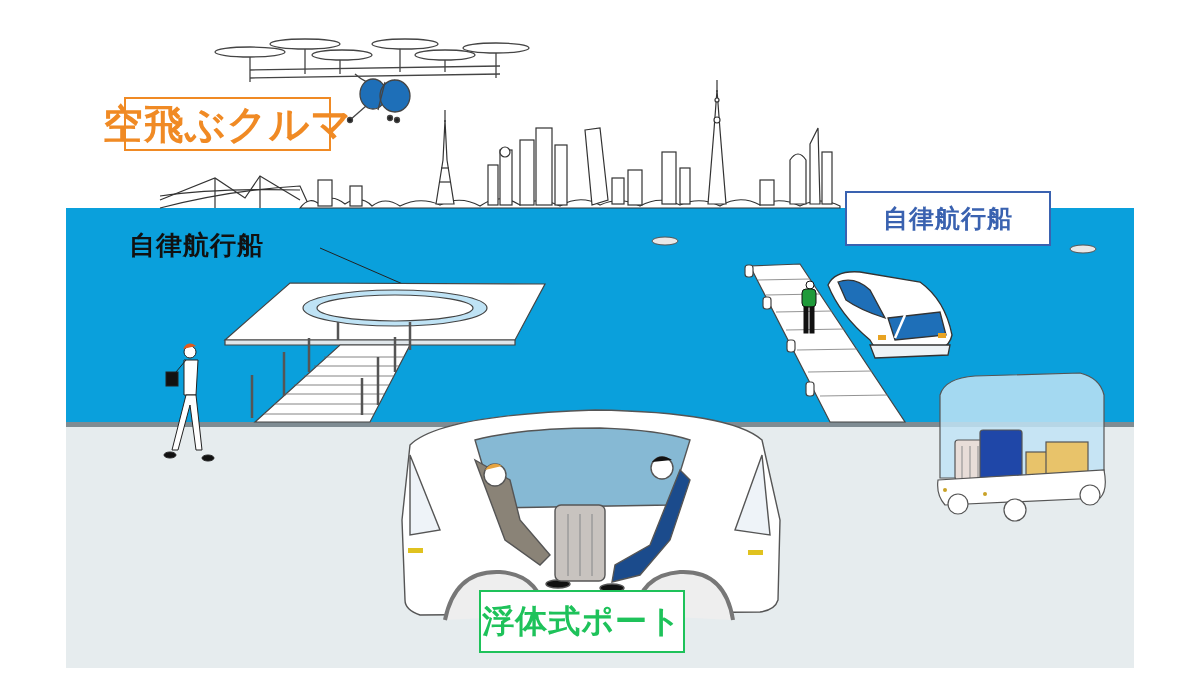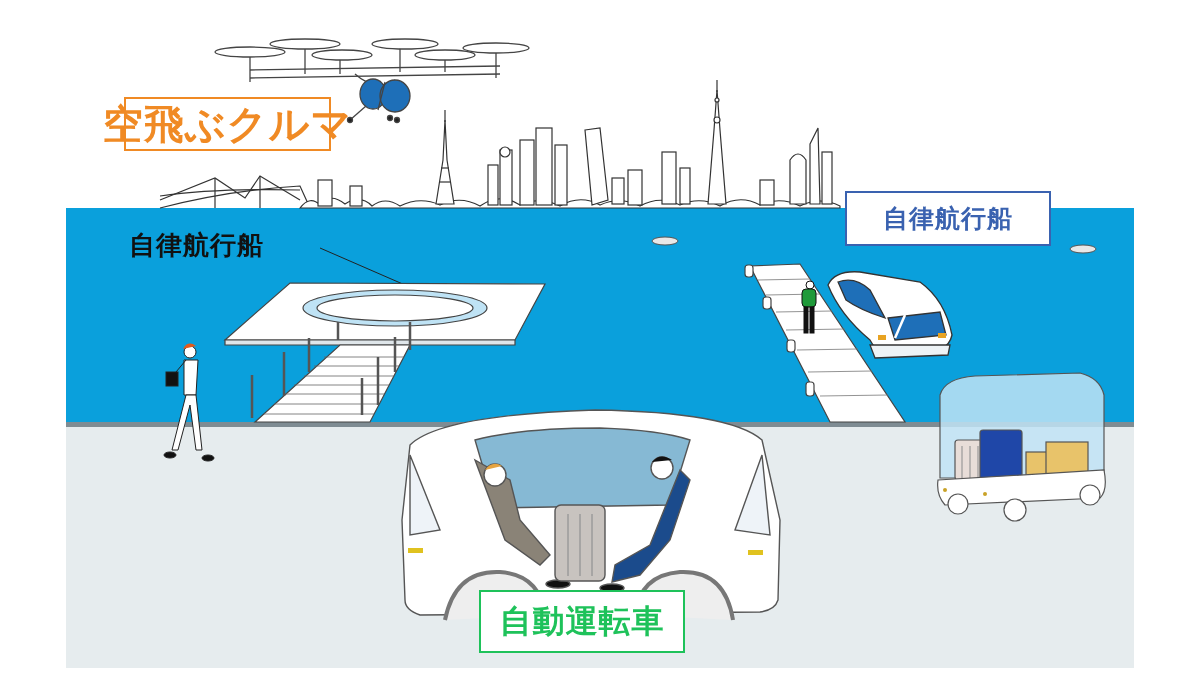--- a/index.html
+++ b/index.html
@@ -226,15 +226,15 @@
       <ellipse cx="612" cy="588" rx="12" ry="4" fill="#111"></ellipse>
     </g>
   </svg>
 
   <div class="label-box lbl-flying" style="border-color:#f08a24;color:#f08a24">空飛ぶクルマ</div>
 
   <div class="label-box lbl-ship" style="border-color:#3a62b0;color:#3a62b0">自律航行船</div>
 
   <div class="lbl-port" style="color:#111111">自律航行船</div>
 
-  <div class="label-box lbl-car" style="border-color:#1ec25a;color:#1ec25a">自動運転車</div>
+  <div class="label-box lbl-car" style="border-color:#1ec25a;color:#1ec25a">浮体式ポート</div>
 
 </div>
 
 </body></html>

